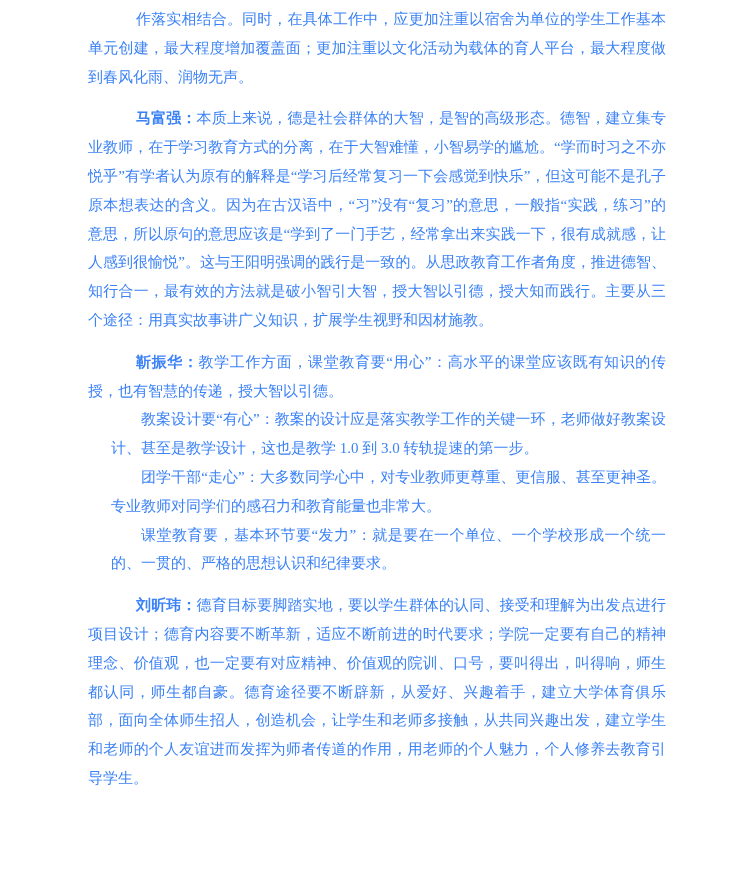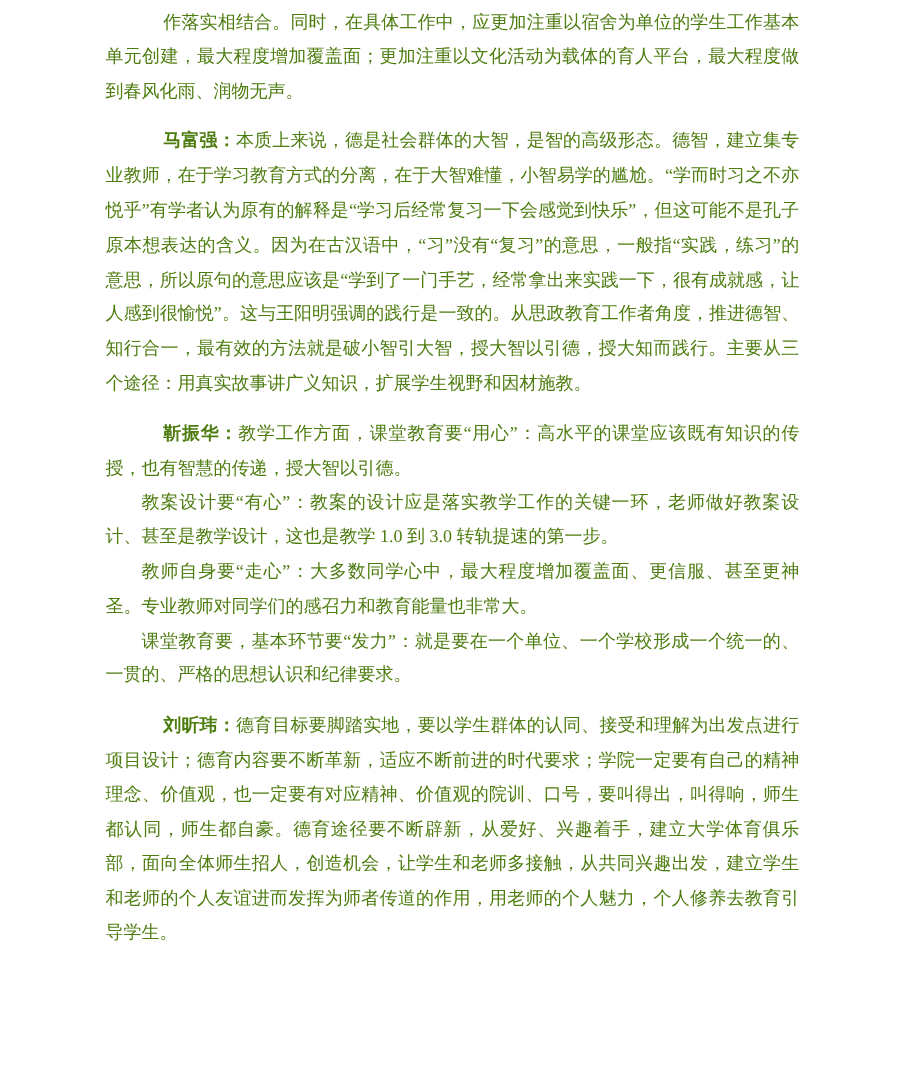--- a/index.html
+++ b/index.html
@@ -11,56 +11,57 @@
     width: 750px;
     height: 894px;
     overflow: hidden;
   }
   .page {
     box-sizing: border-box;
     width: 750px;
     height: 894px;
     padding: 5px 84px 0 88px;
     background: #ffffff;
-    color: #4d7c0f;
+    color: #3b82f6;
     font-family: "Liberation Serif", "DejaVu Serif", serif;
     font-size: 15px;
     line-height: 28.8px;
     text-align: justify;
     text-justify: inter-ideograph;
   }
   .para {
     margin: 0;
     word-break: break-all;
   }
   .para.spaced {
     margin-top: 13px;
   }
   .para.indent {
     text-indent: 2em;
+    margin-left: 23px;
   }
   .speaker {
     font-weight: bold;
     margin-left: 48px;
   }
 </style>
 </head>
 <body>
 
 <div class="page">
 
   <p class="para"><span class="speaker"></span><span>作落实相结合。同时，在具体工作中，应更加注重以宿舍为单位的学生工作基本单元创建，最大程度增加覆盖面；更加注重以文化活动为载体的育人平台，最大程度做到春风化雨、润物无声。</span></p>
 
   <p class="para spaced"><span class="speaker">马富强：</span><span>本质上来说，德是社会群体的大智，是智的高级形态。德智，建立集专业教师，在于学习教育方式的分离，在于大智难懂，小智易学的尴尬。“学而时习之不亦悦乎”有学者认为原有的解释是“学习后经常复习一下会感觉到快乐”，但这可能不是孔子原本想表达的含义。因为在古汉语中，“习”没有“复习”的意思，一般指“实践，练习”的意思，所以原句的意思应该是“学到了一门手艺，经常拿出来实践一下，很有成就感，让人感到很愉悦”。这与王阳明强调的践行是一致的。从思政教育工作者角度，推进德智、知行合一，最有效的方法就是破小智引大智，授大智以引德，授大知而践行。主要从三个途径：用真实故事讲广义知识，扩展学生视野和因材施教。</span></p>
 
   <p class="para spaced"><span class="speaker">靳振华：</span><span>教学工作方面，课堂教育要“用心”：高水平的课堂应该既有知识的传授，也有智慧的传递，授大智以引德。</span></p>
 
   <p class="para indent"><span>教案设计要“有心”：教案的设计应是落实教学工作的关键一环，老师做好教案设计、甚至是教学设计，这也是教学 1.0 到 3.0 转轨提速的第一步。</span></p>
 
-  <p class="para indent"><span>教师自身要“走心”：大多数同学心中，最大程度增加覆盖面、更信服、甚至更神圣。专业教师对同学们的感召力和教育能量也非常大。</span></p>
+  <p class="para indent"><span>团学干部“走心”：大多数同学心中，对专业教师更尊重、更信服、甚至更神圣。专业教师对同学们的感召力和教育能量也非常大。</span></p>
 
   <p class="para indent"><span>课堂教育要，基本环节要“发力”：就是要在一个单位、一个学校形成一个统一的、一贯的、严格的思想认识和纪律要求。</span></p>
 
 
 
   <p class="para spaced"><span class="speaker">刘昕玮：</span><span>德育目标要脚踏实地，要以学生群体的认同、接受和理解为出发点进行项目设计；德育内容要不断革新，适应不断前进的时代要求；学院一定要有自己的精神理念、价值观，也一定要有对应精神、价值观的院训、口号，要叫得出，叫得响，师生都认同，师生都自豪。德育途径要不断辟新，从爱好、兴趣着手，建立大学体育俱乐部，面向全体师生招人，创造机会，让学生和老师多接触，从共同兴趣出发，建立学生和老师的个人友谊进而发挥为师者传道的作用，用老师的个人魅力，个人修养去教育引导学生。</span></p>
 
 </div>
 
 </body></html>

